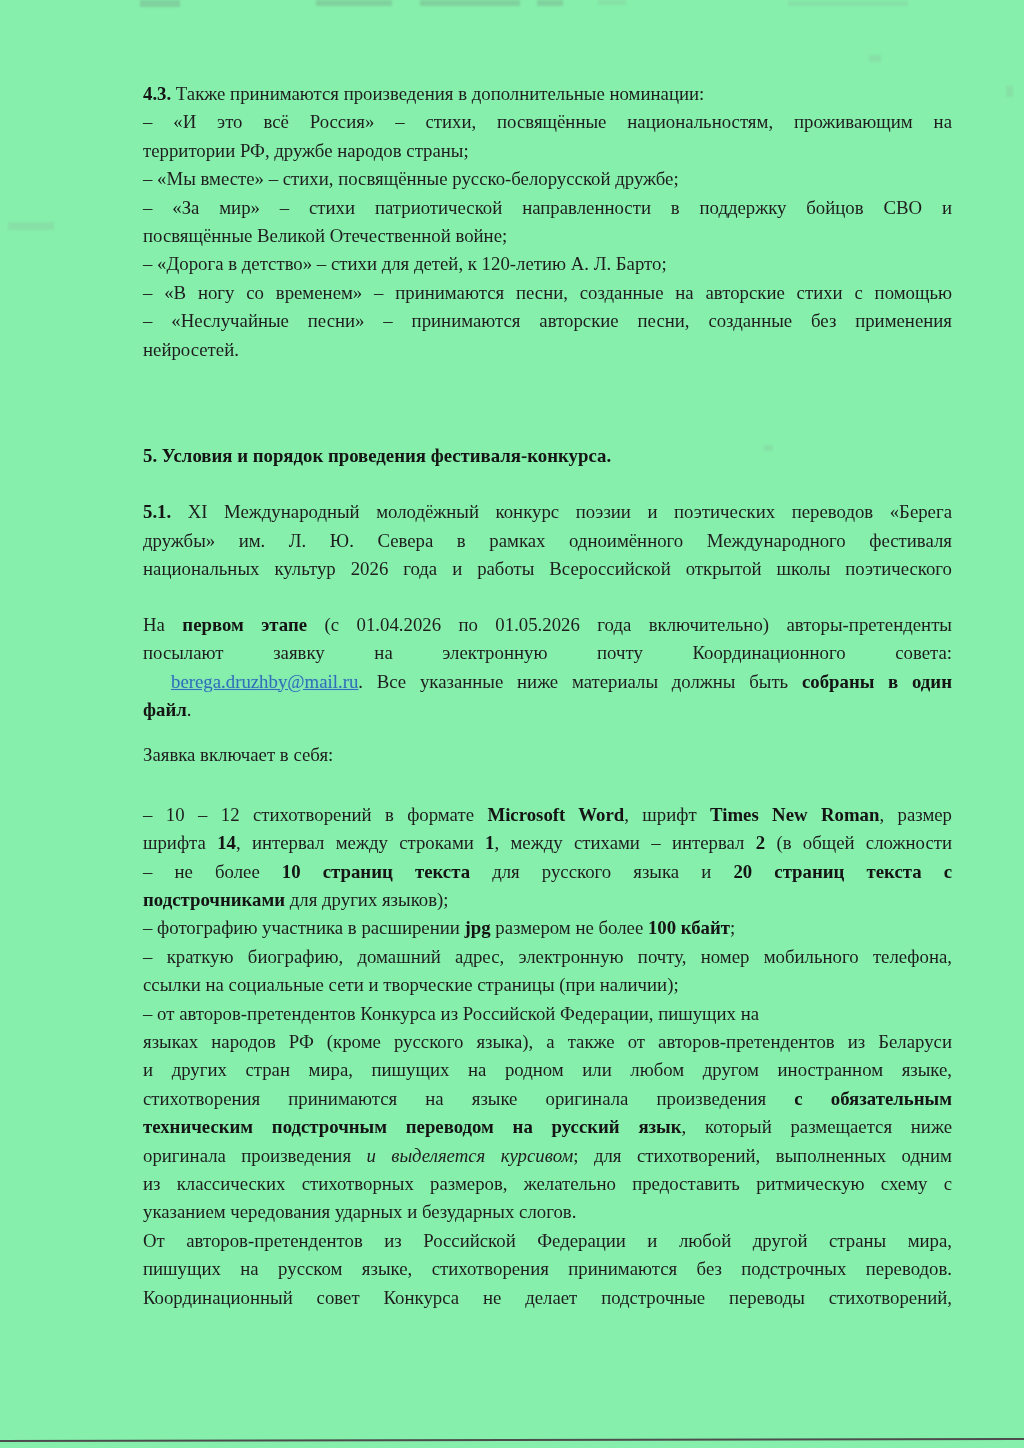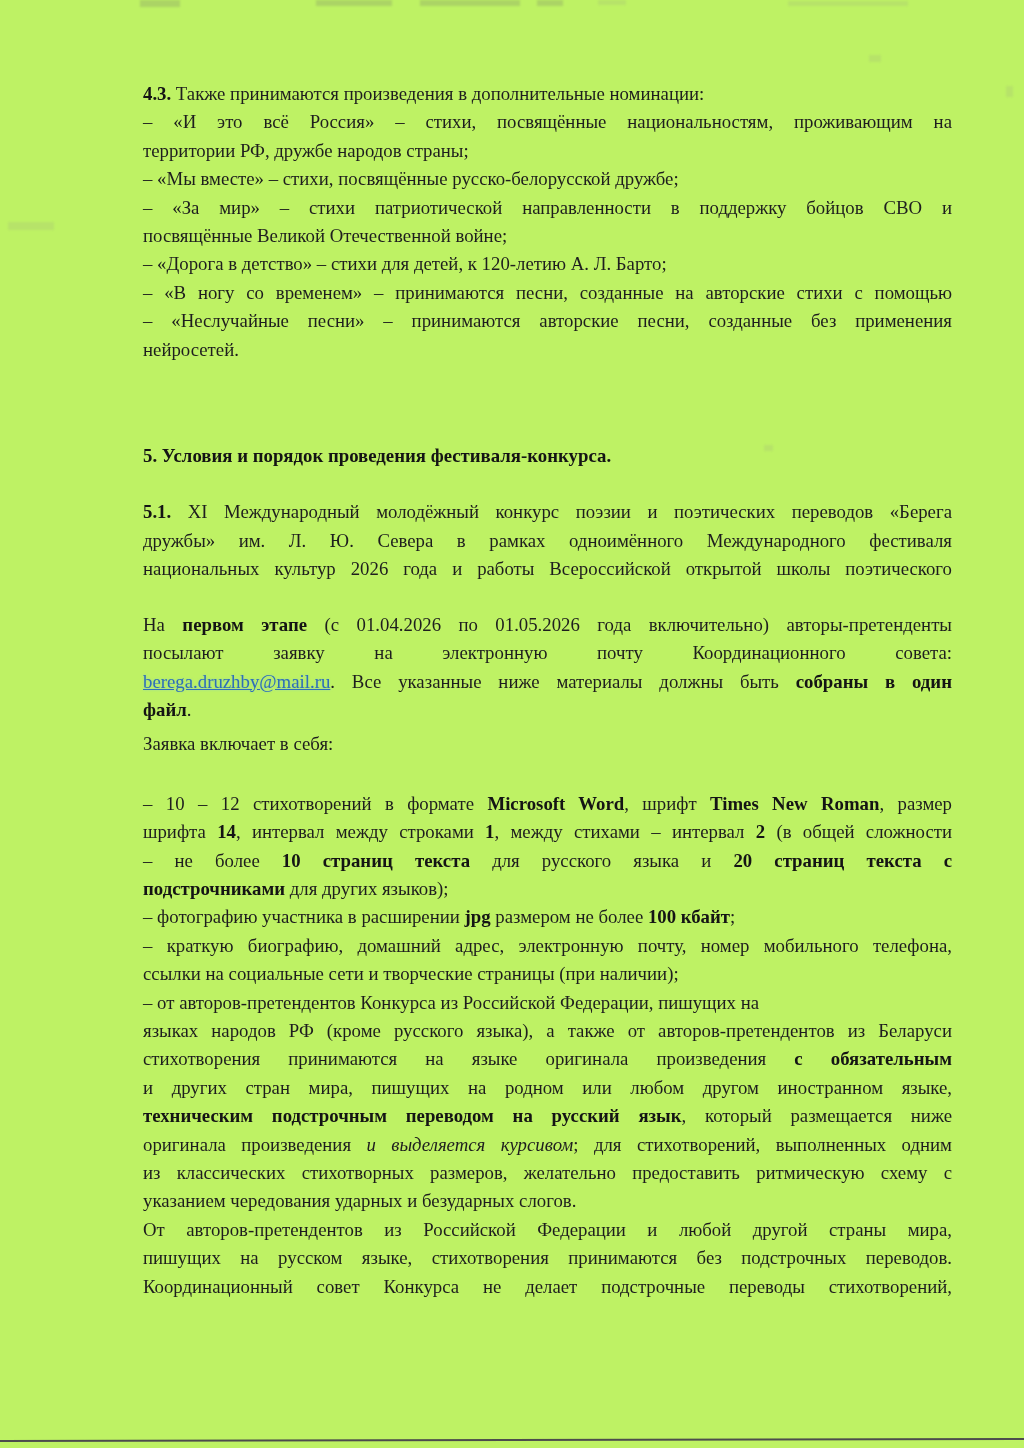--- a/index.html
+++ b/index.html
@@ -4,21 +4,21 @@
 <style>
   html,body{margin:0;padding:0;}
   body{
     width:1024px;height:1448px;
     background:#ffffff;
     font-family:"Liberation Serif","DejaVu Serif",serif;
     position:relative;
   }
   .page{
     position:absolute;inset:0;
-    background:#bef264;
+    background:#86efac;
     overflow:hidden;
   }
   .content{
     position:absolute;
     left:143px;top:80px;
     width:809px;
     font-size:18.8px;
     line-height:28.4px;
     color:#1e1e1e;
   }
@@ -26,20 +26,21 @@
   .ln{white-space:normal;}
   .ln.j{text-align:justify;text-align-last:justify;}
   .b{font-weight:bold;color:#141414;}
   .i{font-style:italic;}
   .a{
     color:#2e6fb5;
     text-decoration:underline;
     text-decoration-color:#2e6fb5;
     text-shadow:0 0 2px rgba(120,190,230,0.55);
     cursor:pointer;
+    margin-left:28px;
   }
   
   .smudge{position:absolute;filter:blur(1.2px);pointer-events:none;}
   .sm-dark{background:rgba(105,105,105,0.22);}
   .sm-light{background:rgba(140,140,140,0.14);}
   .edge-line{
     position:absolute;
     left:-4px;right:-4px;top:1439px;height:2px;
     background:#4d4d4d;
     transform:rotate(-0.12deg);
@@ -81,35 +82,35 @@
         <div class="ln j"><span class="b">5.1.</span><span> XI Международный молодёжный конкурс поэзии и поэтических переводов «Берега</span></div>
         <div class="ln j"><span>дружбы» им. Л. Ю. Севера в рамках одноимённого Международного фестиваля</span></div>
         <div class="ln j"><span>национальных культур 2026 года и работы Всероссийской открытой школы поэтического</span></div>
       </div>
       <div class="block paragraph" style="margin-top: 27px;">
         <div class="ln j"><span>На </span><span class="b">первом этапе</span><span> (с 01.04.2026 по 01.05.2026 года включительно) авторы-претенденты</span></div>
         <div class="ln j"><span>посылают заявку на электронную почту Координационного совета:</span></div>
         <div class="ln j"><a class="a">berega.druzhby@mail.ru</a><span>. Все указанные ниже материалы должны быть </span><span class="b">собраны в один</span></div>
         <div class="ln"><span class="b">файл</span><span>.</span></div>
       </div>
-      <div class="block paragraph" style="margin-top: 6px;">
+      <div class="block paragraph" style="margin-top: 17px;">
         <div class="ln"><span>Заявка включает в себя:</span></div>
       </div>
       <div class="block paragraph" style="margin-top: 31px;">
         <div class="ln j"><span>– 10 – 12 стихотворений в формате </span><span class="b">Microsoft Word</span><span>, шрифт </span><span class="b">Times New Roman</span><span>, размер</span></div>
         <div class="ln j"><span>шрифта </span><span class="b">14</span><span>, интервал между строками </span><span class="b">1</span><span>, между стихами – интервал </span><span class="b">2</span><span> (в общей сложности</span></div>
         <div class="ln j"><span>– не более </span><span class="b">10 страниц текста</span><span> для русского языка и </span><span class="b">20 страниц текста с</span></div>
         <div class="ln"><span class="b">подстрочниками</span><span> для других языков);</span></div>
         <div class="ln"><span>– фотографию участника в расширении </span><span class="b">jpg</span><span> размером не более </span><span class="b">100 кбайт</span><span>;</span></div>
         <div class="ln j"><span>– краткую биографию, домашний адрес, электронную почту, номер мобильного телефона,</span></div>
         <div class="ln"><span>ссылки на социальные сети и творческие страницы (при наличии);</span></div>
         <div class="ln"><span>– от авторов-претендентов Конкурса из Российской Федерации, пишущих на</span></div>
         <div class="ln j"><span>языках народов РФ (кроме русского языка), а также от авторов-претендентов из Беларуси</span></div>
+        <div class="ln j"><span>и других стран мира, пишущих на родном или любом другом иностранном языке,</span></div>
         <div class="ln j"><span>стихотворения принимаются на языке оригинала произведения </span><span class="b">с обязательным</span></div>
-        <div class="ln j"><span>и других стран мира, пишущих на родном или любом другом иностранном языке,</span></div>
         <div class="ln j"><span class="b">техническим подстрочным переводом на русский язык</span><span>, который размещается ниже</span></div>
         <div class="ln j"><span>оригинала произведения </span><span class="i">и выделяется курсивом</span><span>; для стихотворений, выполненных одним</span></div>
         <div class="ln j"><span>из классических стихотворных размеров, желательно предоставить ритмическую схему с</span></div>
         <div class="ln"><span>указанием чередования ударных и безударных слогов.</span></div>
         <div class="ln j"><span>От авторов-претендентов из Российской Федерации и любой другой страны мира,</span></div>
         <div class="ln j"><span>пишущих на русском языке, стихотворения принимаются без подстрочных переводов.</span></div>
         <div class="ln j"><span>Координационный совет Конкурса не делает подстрочные переводы стихотворений,</span></div>
       </div>
     </div>
 

